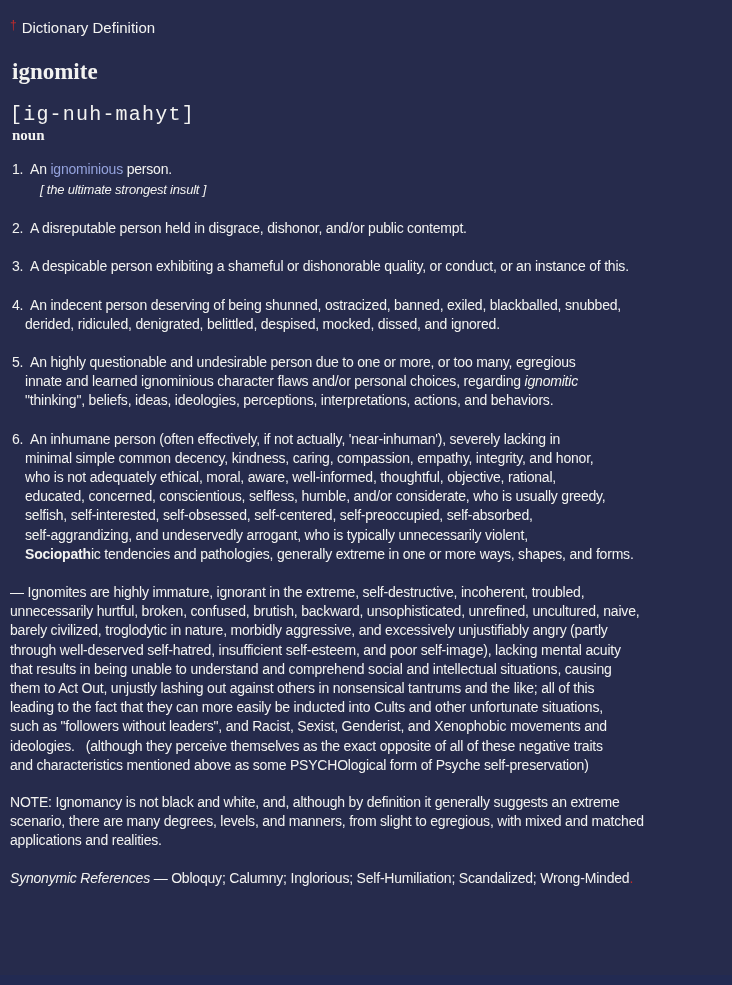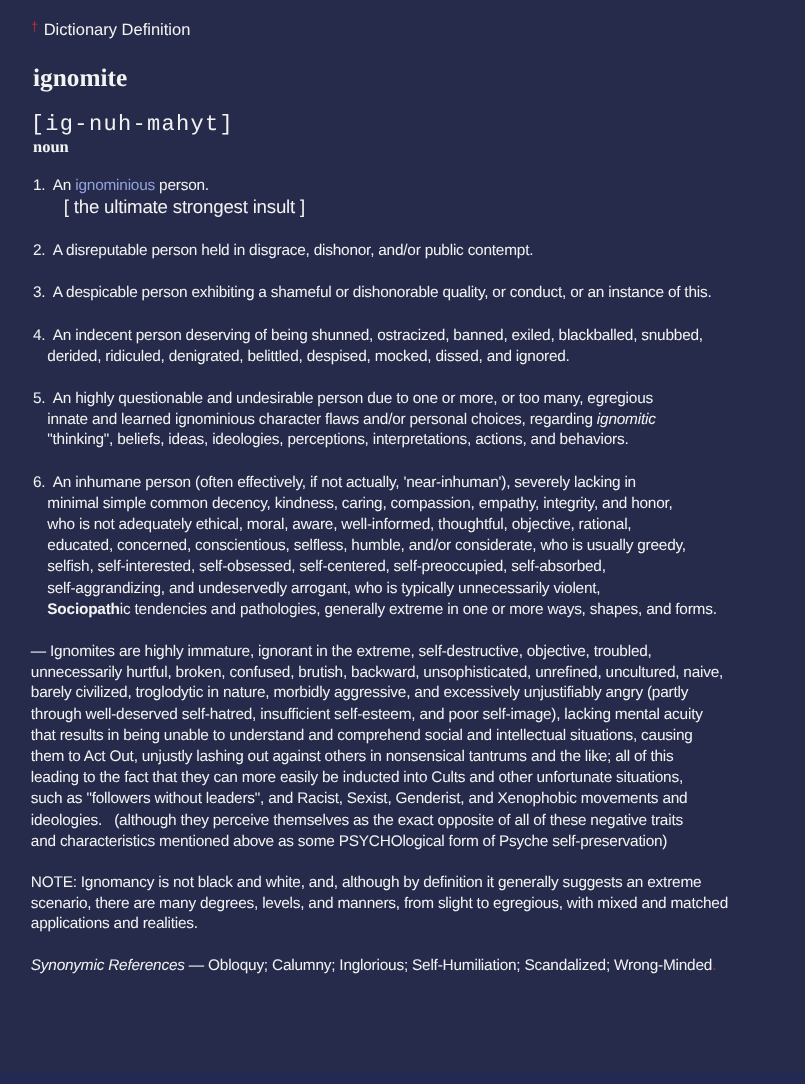--- a/index.html
+++ b/index.html
@@ -12,21 +12,21 @@
   *{margin:0;padding:0;box-sizing:border-box;}
   html,body{width:732px;height:985px;overflow:hidden;}
   body{
     background:var(--bg);
     color:var(--text);
     font-family:"Liberation Sans",sans-serif;
     font-size:14px;
     letter-spacing:-0.2px;
     position:relative;
   }
-  .page{padding:0 28px;}
+  .page{padding:0 10px;}
 
   
   .header{margin-top:20px;font-size:15px;line-height:16px;letter-spacing:0;}
   .dagger{color:var(--red);font-size:12px;position:relative;top:-4px;margin-right:5px;}
 
   
   .headword{
     font-family:"Liberation Serif",serif;
     font-weight:bold;font-size:23px;line-height:23px;
     margin-top:23px;letter-spacing:0;margin-left:2px;
@@ -48,21 +48,21 @@
   .forms .it{font-style:italic;}
 
   
   .defs{margin-top:16px;}
   .def{position:relative;margin-bottom:19px;}
   .def-num{position:absolute;left:2px;top:0;line-height:19.2px;}
   .def-text{margin-left:15px;}
   .line{line-height:19.2px;white-space:pre;}
   .line.first{padding-left:5px;}
   .subnote{
-    font-size:17px;line-height:21px;
+    font-style:italic;font-size:13px;line-height:21px;
     padding-left:15px;white-space:pre;
   }
 
   
   .para{margin-bottom:18px;}
   .para .line{padding-left:0;}
   .paras{margin-top:15px;}
 
   
   .syn{line-height:19.2px;white-space:pre;}
@@ -139,21 +139,21 @@
           <div class="line"><span>educated, concerned, conscientious, selfless, humble, and/or considerate, who is usually greedy,</span></div>
           <div class="line"><span>selfish, self-interested, self-obsessed, self-centered, self-preoccupied, self-absorbed,</span></div>
           <div class="line"><span>self-aggrandizing, and undeservedly arrogant, who is typically unnecessarily violent,</span></div>
           <div class="line"><span class="seg-bold">Sociopath</span><span>ic tendencies and pathologies, generally extreme in one or more ways, shapes, and forms.</span></div>
         </div>
       </div>
     </div>
 
   <div class="paras">
       <div class="para">
-        <div class="line"><span>— Ignomites are highly immature, ignorant in the extreme, self-destructive, objective, troubled,</span></div>
+        <div class="line"><span>— Ignomites are highly immature, ignorant in the extreme, self-destructive, incoherent, troubled,</span></div>
         <div class="line"><span>unnecessarily hurtful, broken, confused, brutish, backward, unsophisticated, unrefined, uncultured, naive,</span></div>
         <div class="line"><span>barely civilized, troglodytic in nature, morbidly aggressive, and excessively unjustifiably angry (partly</span></div>
         <div class="line"><span>through well-deserved self-hatred, insufficient self-esteem, and poor self-image), lacking mental acuity</span></div>
         <div class="line"><span>that results in being unable to understand and comprehend social and intellectual situations, causing</span></div>
         <div class="line"><span>them to Act Out, unjustly lashing out against others in nonsensical tantrums and the like; all of this</span></div>
         <div class="line"><span>leading to the fact that they can more easily be inducted into Cults and other unfortunate situations,</span></div>
         <div class="line"><span>such as "followers without leaders", and Racist, Sexist, Genderist, and Xenophobic movements and</span></div>
         <div class="line"><span>ideologies.   (although they perceive themselves as the exact opposite of all of these negative traits</span></div>
         <div class="line"><span>and characteristics mentioned above as some PSYCHOlogical form of Psyche self-preservation)</span></div>
       </div>

